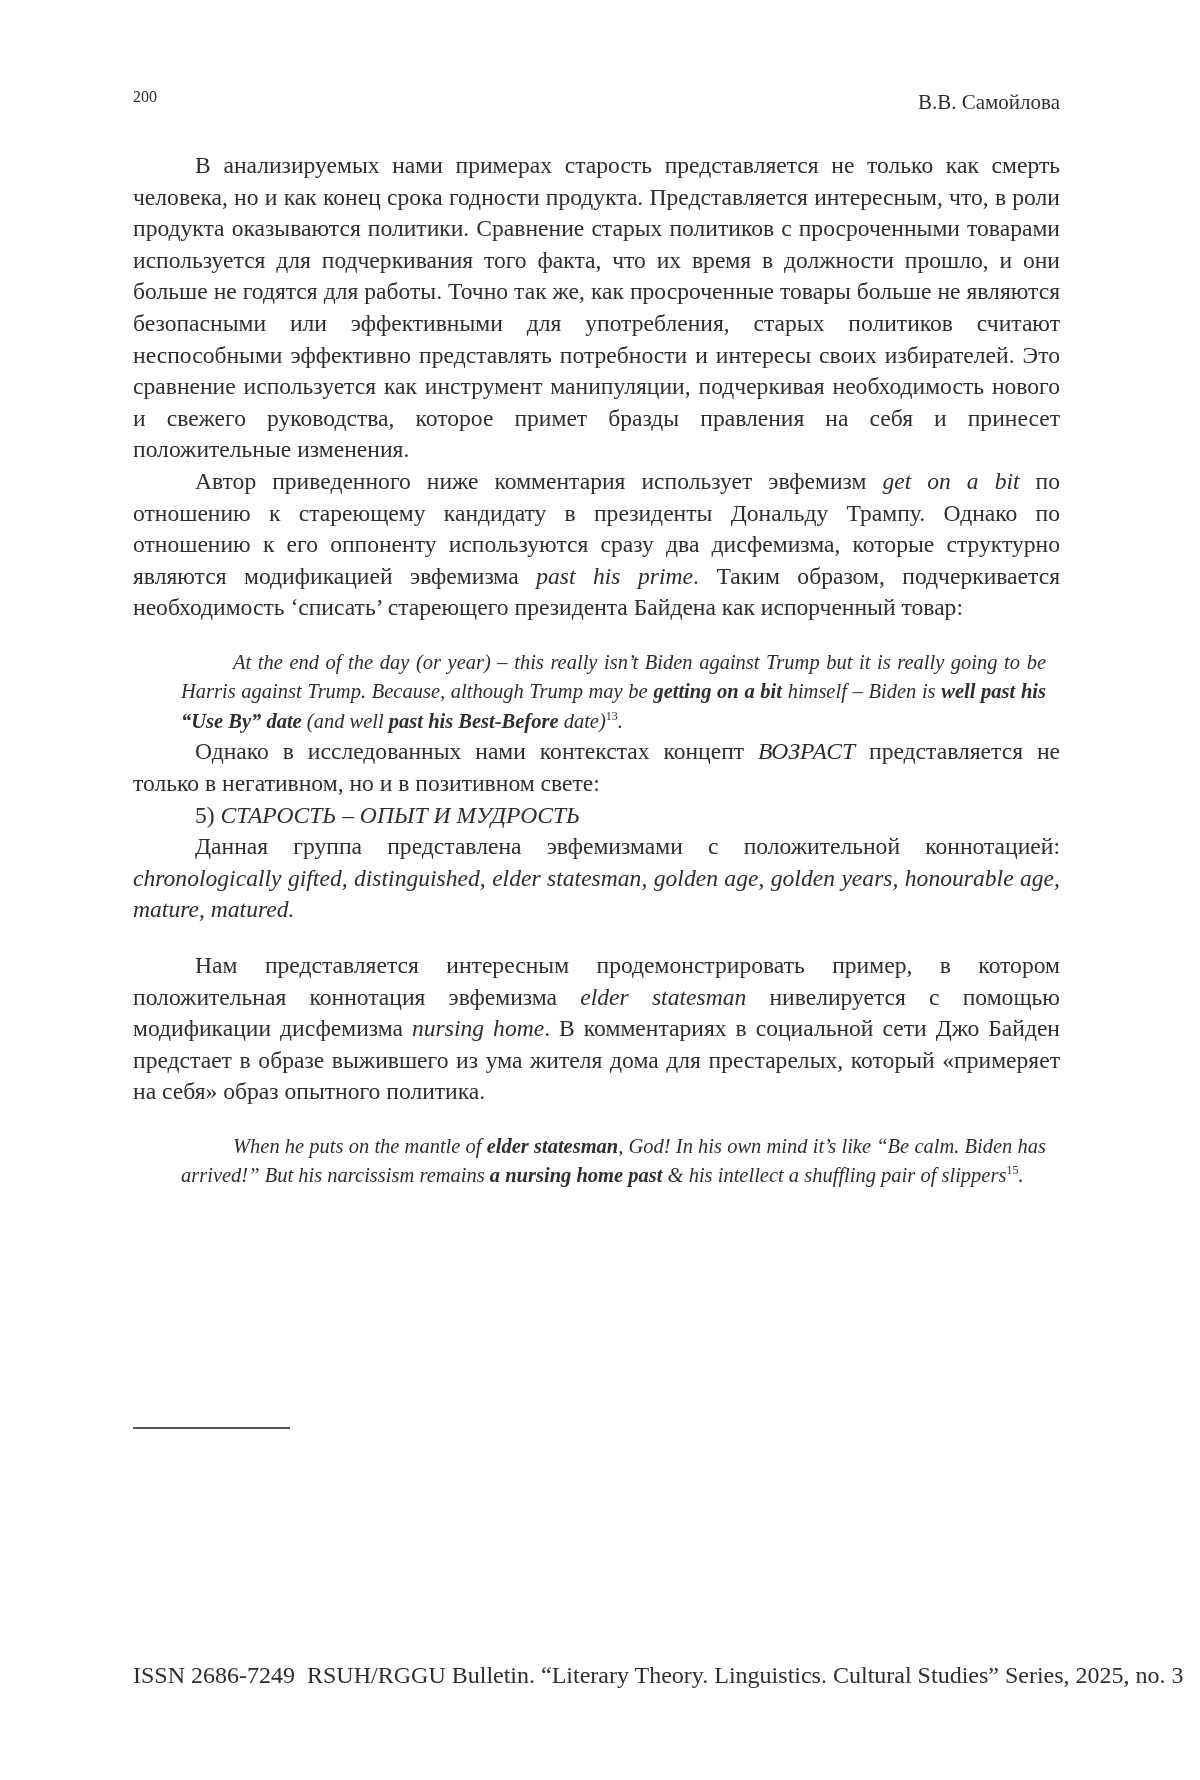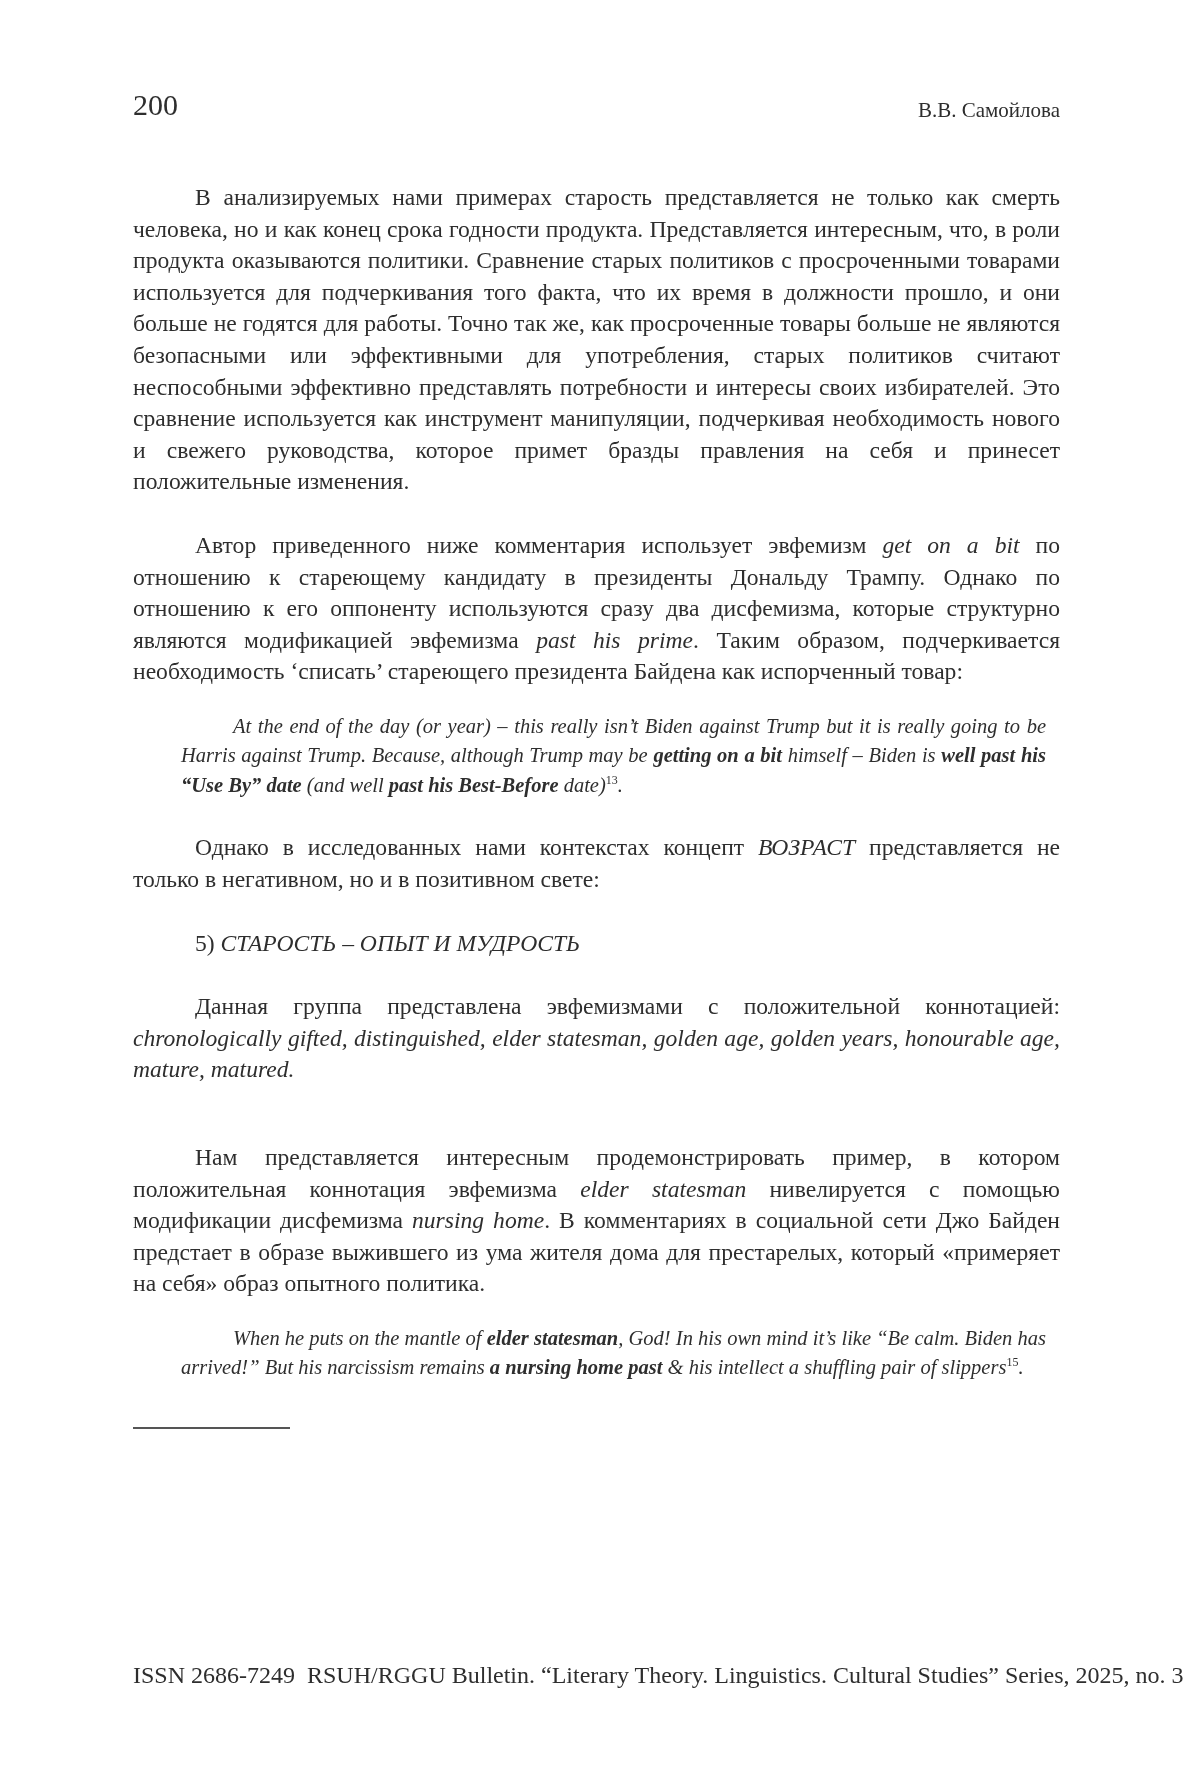--- a/index.html
+++ b/index.html
@@ -1,24 +1,24 @@
 <!DOCTYPE html>
 <html><head>
 <meta charset="utf-8">
 <style>
   html, body { margin: 0; padding: 0; background: #ffffff; }
   body { width: 1200px; height: 1780px; position: relative; overflow: hidden; color: #2e2e2e;
          font-family: "Liberation Serif", "DejaVu Serif", serif; }
   .page { position: absolute; left: 133px; top: 0; width: 927px; }
   .running-head { position: absolute; top: 88px; left: 0; width: 927px; height: 30px; font-size: 23px; }
-  .page-num { position: absolute; left: 0; top: 0; font-size: 30px; }
-  .author { position: absolute; right: 0; top: 10px; font-size: 21px; }
+  .page-num { position: absolute; left: 0; top: 0; font-size: 16px; }
+  .author { position: absolute; right: 0; top: 2px; font-size: 21px; }
   .body { position: absolute; top: 150px; left: 0; width: 927px; font-size: 23.6px; line-height: 31.6px; text-align: justify; }
   p { margin: 0; }
-  .ind { text-indent: 62px; margin-top: 32px; }
+  .ind { text-indent: 62px; }
   i, em { font-style: italic; }
   b { font-weight: bold; }
   .quote { margin: 24px 14px 0 48px; font-size: 20.5px; line-height: 29.5px; font-style: italic; text-align: justify; }
   .quote p { text-indent: 52px; }
   sup { font-size: 12px; line-height: 0; vertical-align: 8px; font-style: normal; }
   .gap { height: 24px; }
   .rule { position: absolute; top: 1427px; left: 0; width: 157px; height: 0; border-top: 2px solid #555; }
   .footnotes { position: absolute; top: 1442px; left: 0; width: 927px; font-size: 20.5px; line-height: 30px; text-align: justify; }
   .footnotes p { text-indent: 52px; }
   .footnotes sup { font-size: 12px; vertical-align: 7px; }

